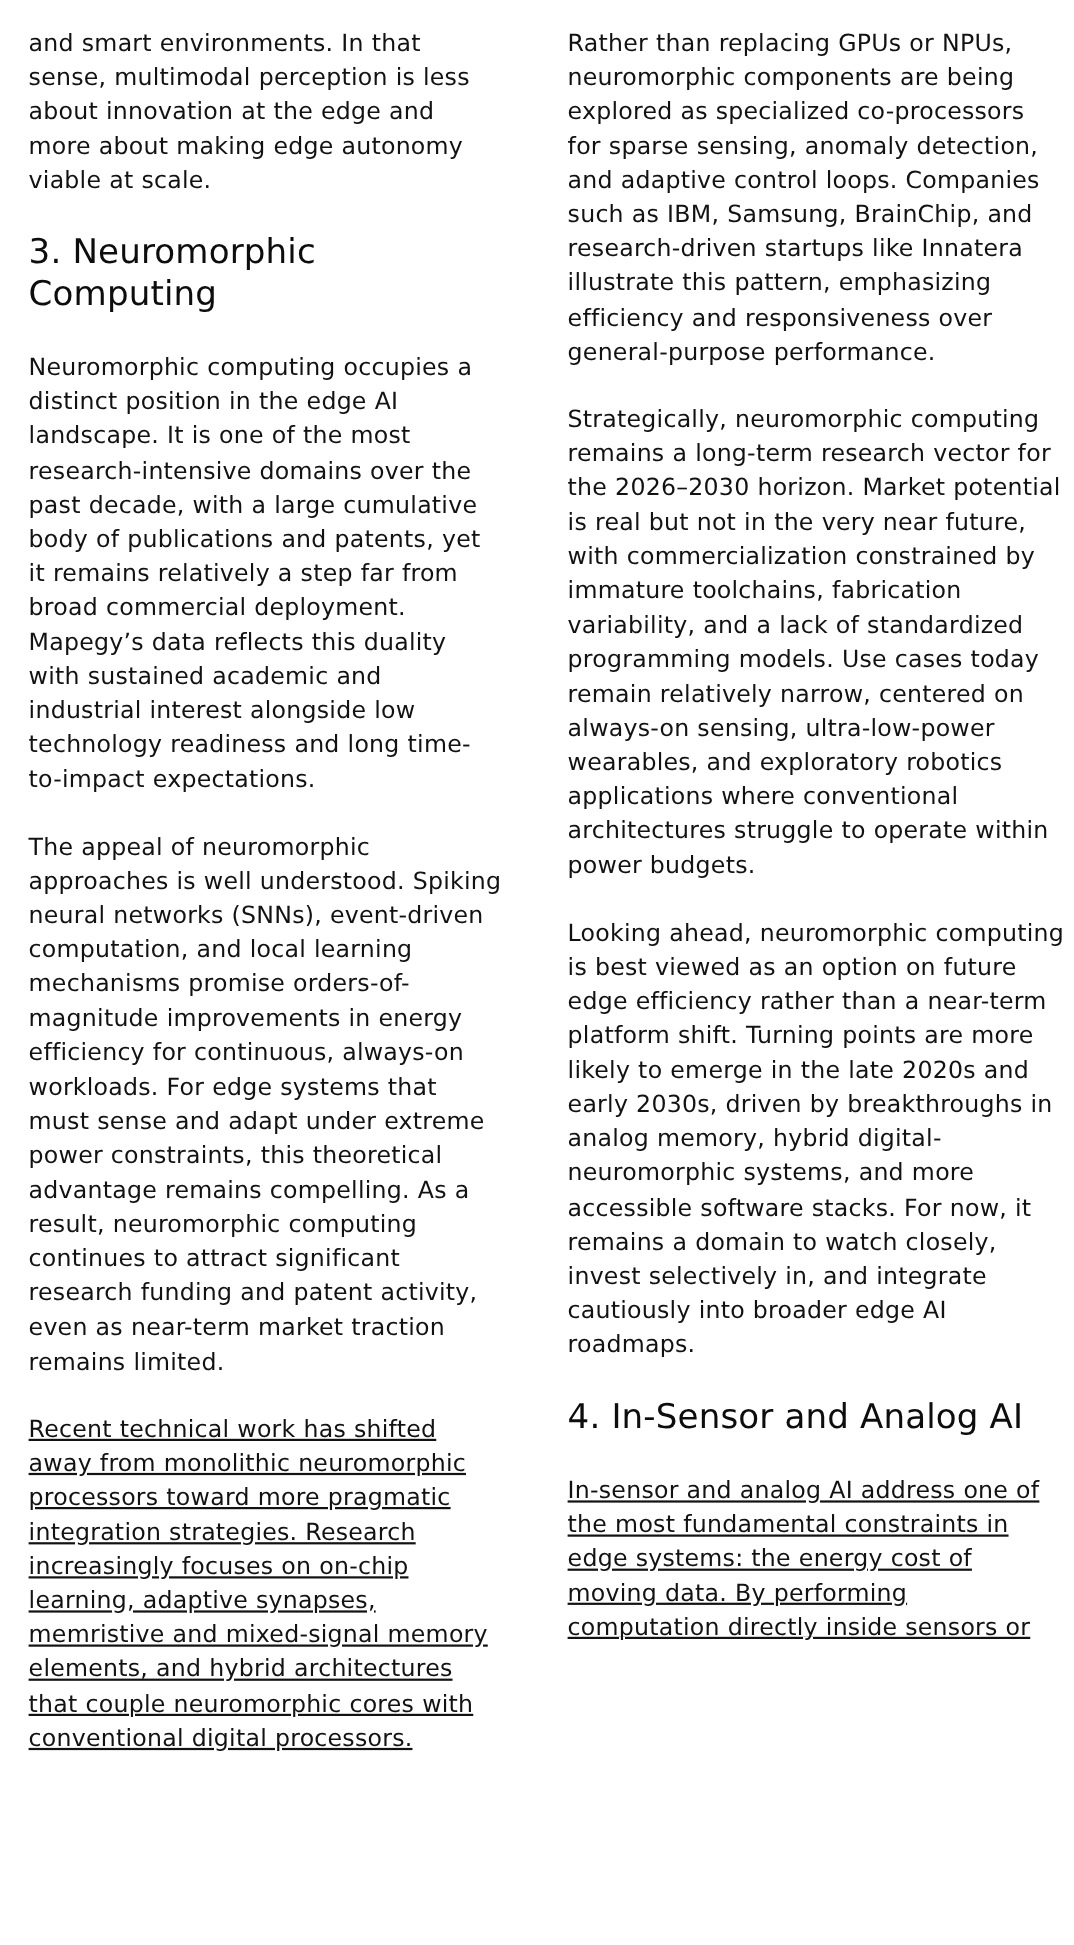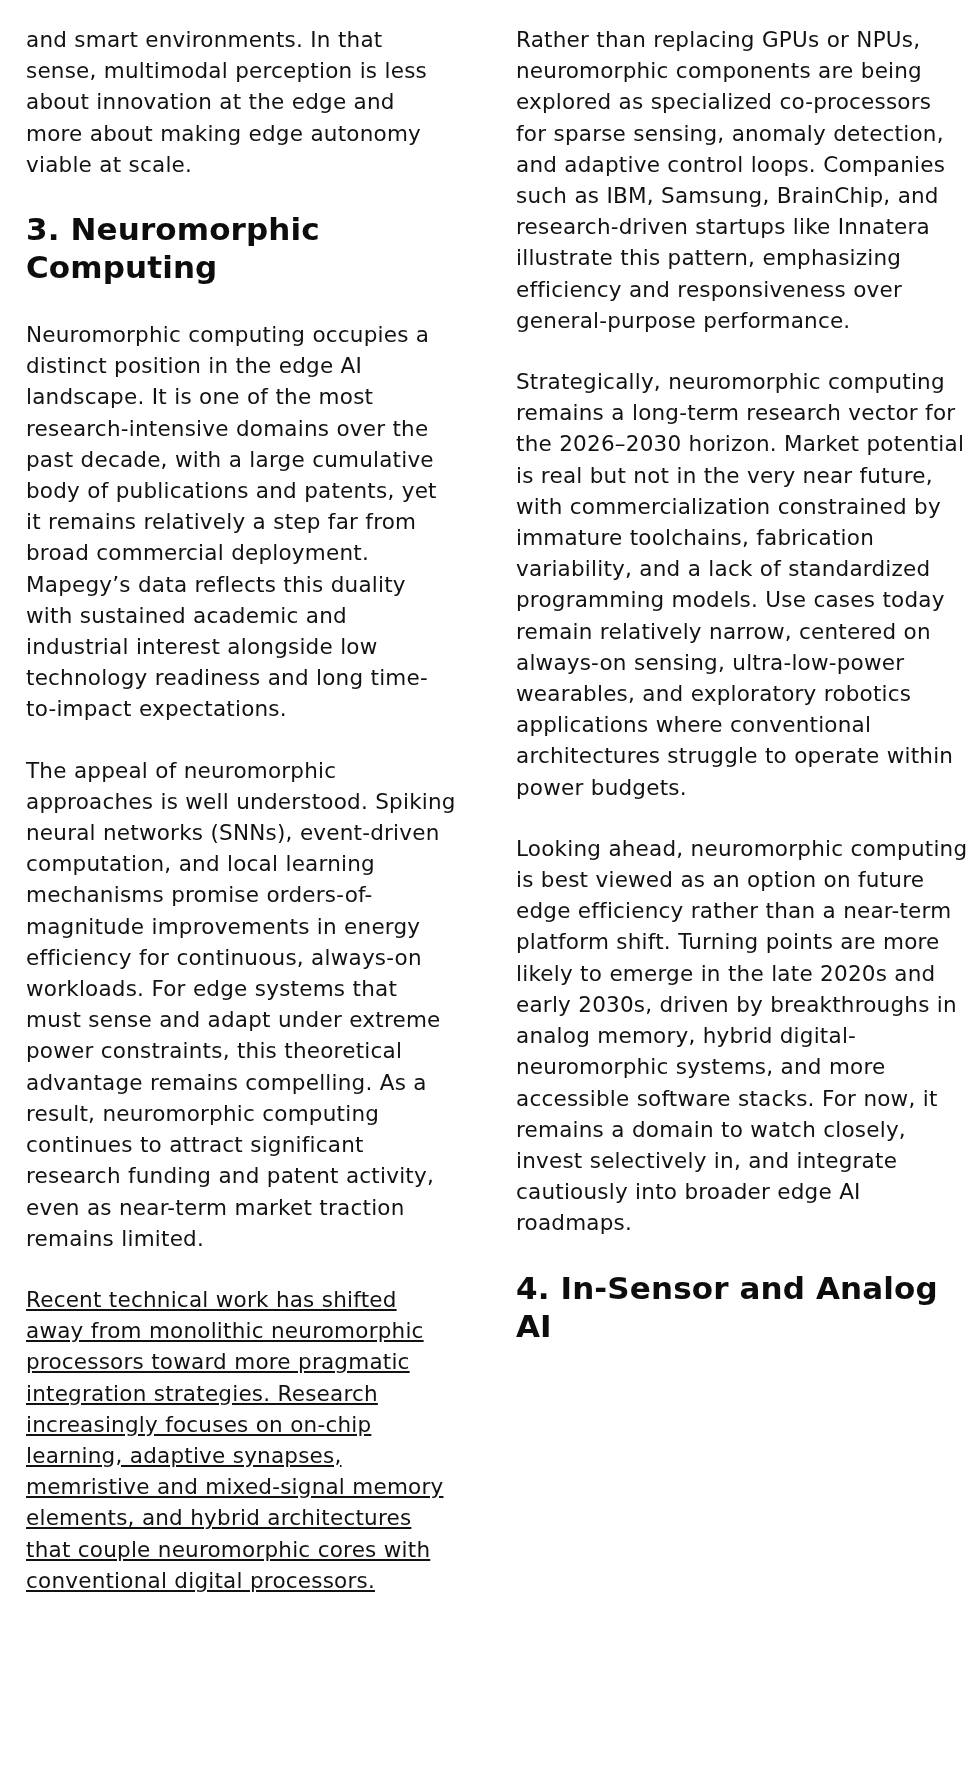--- a/index.html
+++ b/index.html
@@ -45,21 +45,21 @@
     hyphens: none;
   }
   p.body-text:last-child {
     margin-bottom: 0;
     text-decoration: underline;
   }
   h2.section-heading {
     margin: 22px 0 33px 0;
     font-size: 31px;
     line-height: 38px;
-    font-weight: 700;
+    font-weight: 400;
     letter-spacing: 0.004em;
     color: #0d0d0d;
   }
   h2.section-heading.tight-top {
     margin-top: 26px;
   }
 </style>
 </head>
 <body>
 
@@ -82,16 +82,17 @@
   <div class="column right">
 
     <p class="body-text">Rather than replacing GPUs or NPUs, neuromorphic components are being explored as specialized co-processors for sparse sensing, anomaly detection, and adaptive control loops. Companies such as IBM, Samsung, BrainChip, and research-driven startups like Innatera illustrate this pattern, emphasizing efficiency and responsiveness over general-purpose performance.</p>
 
     <p class="body-text">Strategically, neuromorphic computing remains a long-term research vector for the 2026–2030 horizon. Market potential is real but not in the very near future, with commercialization constrained by immature toolchains, fabrication variability, and a lack of standardized programming models. Use cases today remain relatively narrow, centered on always-on sensing, ultra-low-power wearables, and exploratory robotics applications where conventional architectures struggle to operate within power budgets.</p>
 
     <p class="body-text">Looking ahead, neuromorphic computing is best viewed as an option on future edge efficiency rather than a near-term platform shift. Turning points are more likely to emerge in the late 2020s and early 2030s, driven by breakthroughs in analog memory, hybrid digital-neuromorphic systems, and more accessible software stacks. For now, it remains a domain to watch closely, invest selectively in, and integrate cautiously into broader edge AI roadmaps.</p>
 
     <h2 class="section-heading tight-top">4. In-Sensor and Analog AI</h2>
 
+    <p class="body-text">In-sensor and analog AI address one of the most fundamental constraints in edge systems: the energy cost of moving data. By performing computation directly inside sensors or</p>
 
   </div>
 
 </div>
 
 </body></html>

